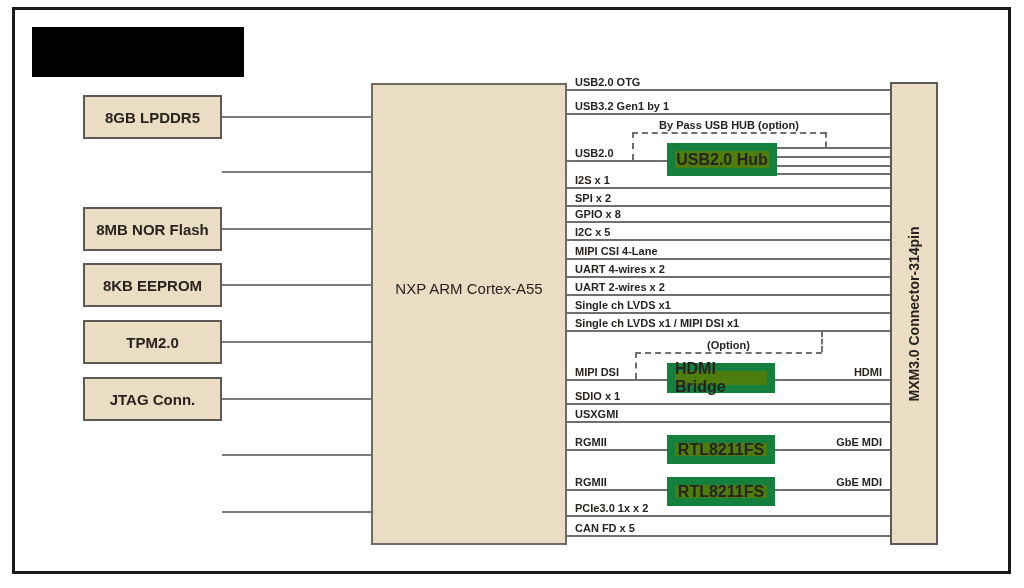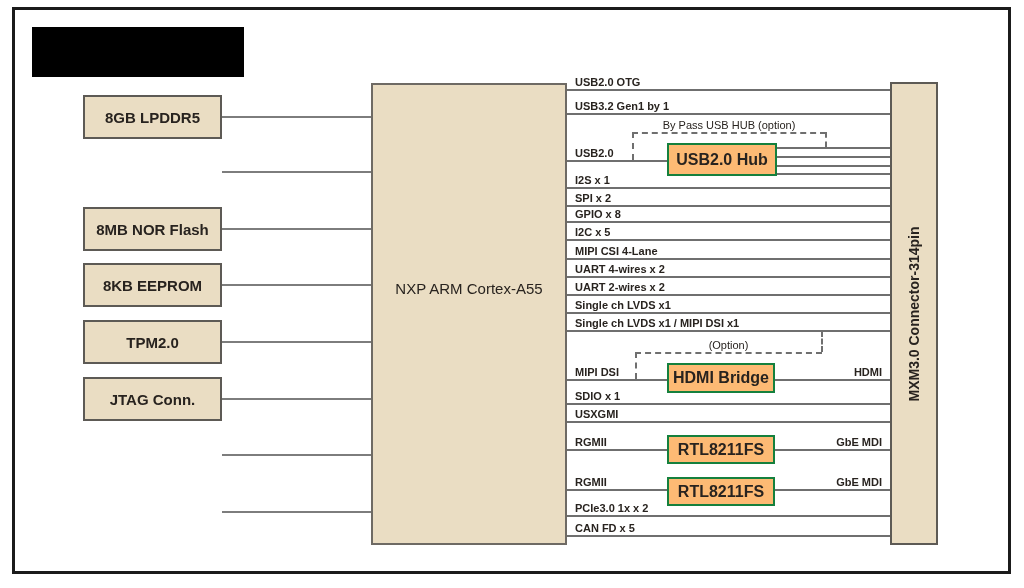--- a/index.html
+++ b/index.html
@@ -15,21 +15,21 @@
   .logo{
     position:absolute;left:32px;top:27px;width:212px;height:50px;background:#000000;
   }
   .pbox{
     position:absolute;left:83px;width:139px;height:44px;
     background:#eaddc3;border:2px solid #5d5a55;box-sizing:border-box;
     display:flex;align-items:center;justify-content:center;
     font-size:15px;font-weight:700;
   }
   .chip{
-    position:absolute;background:#fdba74;border:2px solid #15803d;box-sizing:border-box;
+    position:absolute;background:#4d7c0f;border:8px solid #15803d;box-sizing:border-box;
     display:flex;align-items:center;justify-content:center;
     font-size:16px;font-weight:700;
   }
   .cpu{
     position:absolute;left:371px;top:83px;width:196px;height:462px;
     background:#eaddc3;border:2px solid #6e6a64;box-sizing:border-box;
     display:flex;align-items:center;justify-content:center;text-align:center;
   }
   .cpu .cpu-text{margin-top:-50px;font-size:15px;font-weight:400;line-height:1.2;}
   .connector{
@@ -43,21 +43,21 @@
   .line{position:absolute;height:2px;background:#6f6f6f;}
   .pline{position:absolute;height:2px;background:#7d7d7d;}
   .siglabel{
     position:absolute;left:575px;font-size:11px;font-weight:700;white-space:nowrap;
   }
   .rlabel{
     position:absolute;left:790px;width:92px;text-align:right;
     font-size:11px;font-weight:700;white-space:nowrap;
   }
   .caption{
-    position:absolute;font-size:11px;font-weight:400;text-align:center;white-space:nowrap;
+    position:absolute;font-size:11px;font-weight:700;text-align:center;white-space:nowrap;
   }
   .dash-h{position:absolute;height:0;border-top:2px dashed #6f6f6f;}
   .dash-v{position:absolute;width:0;border-left:2px dashed #6f6f6f;}
 </style>
 </head>
 <body>
 
 <div class="stage">
 
   <div class="frame"></div>

